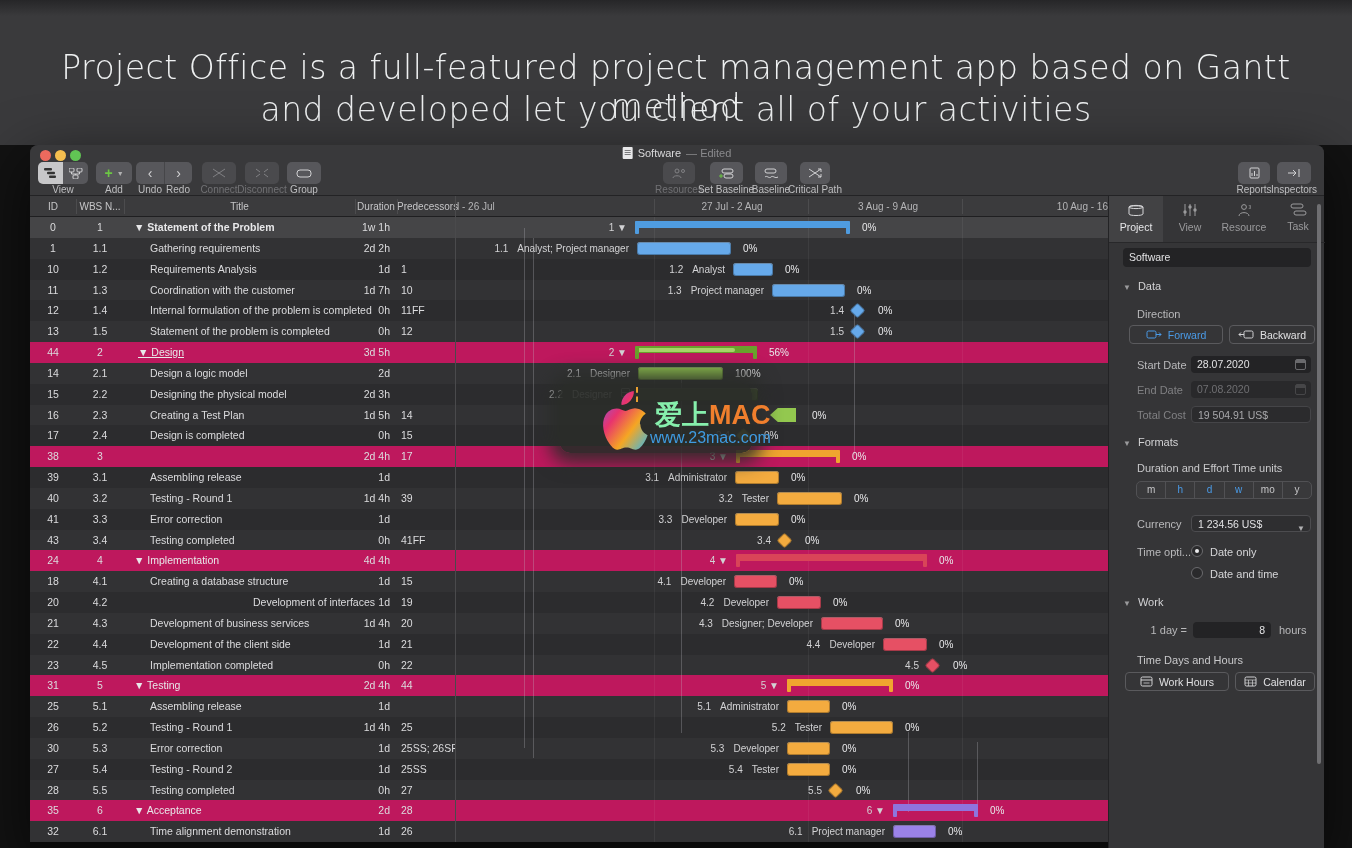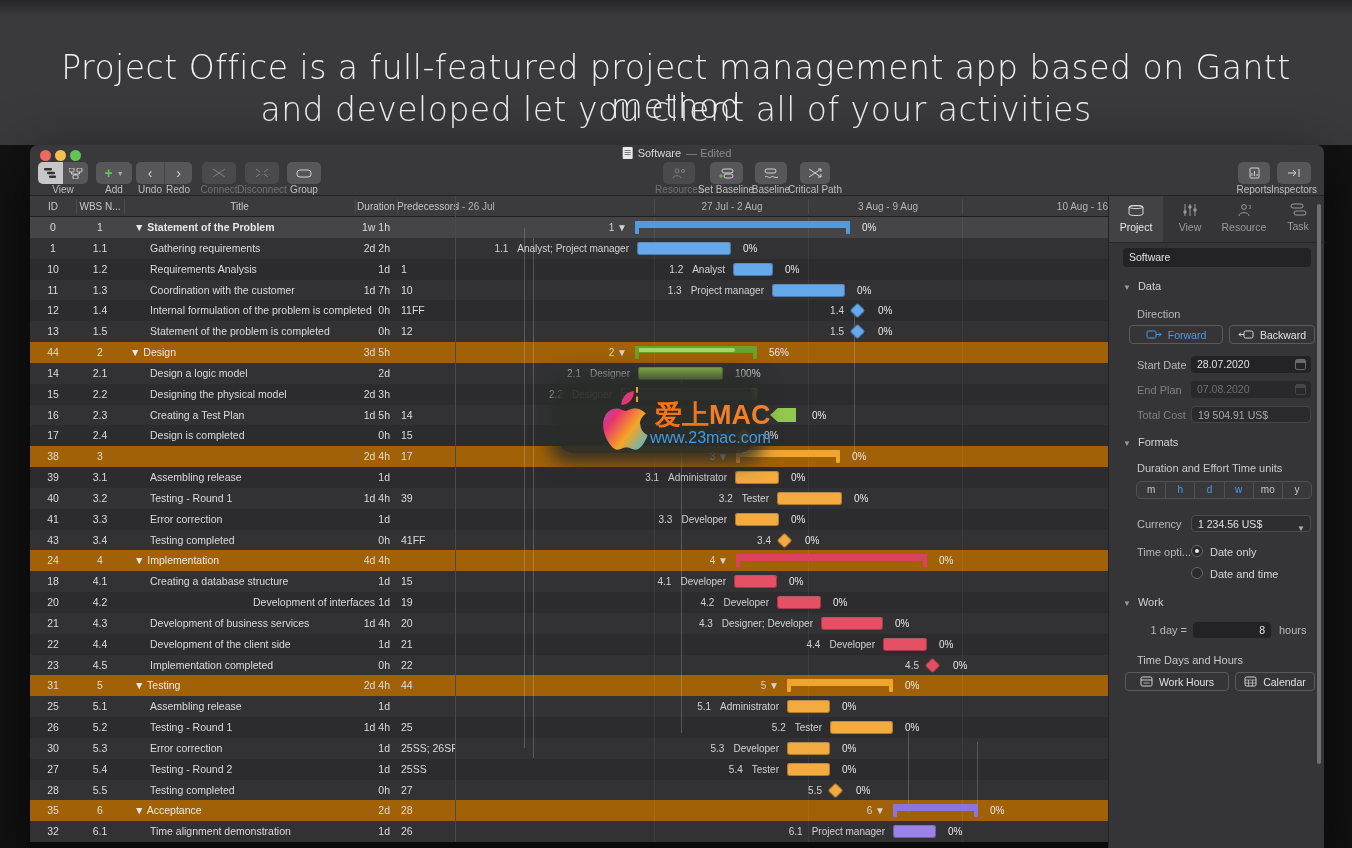--- a/index.html
+++ b/index.html
@@ -34,21 +34,21 @@
   
   #gridhead { position:absolute; left:0; top:51px; width:1078px; height:21px; background:#3b3b3d;
               border-bottom:1px solid #1f1f21; }
   .colhead { position:absolute; top:0; height:21px; line-height:21px; font-size:10px; color:#c6c6c8;
              text-align:center; white-space:nowrap; }
   .colsep { position:absolute; top:3px; height:15px; width:1px; background:#4c4c4e; }
   .weeklab { position:absolute; top:0; height:21px; line-height:21px; font-size:10px; color:#b4b4b6; white-space:nowrap; }
   
   #rows { position:absolute; left:0; top:72px; width:1078px; height:625px; overflow:hidden; }
   .trow { position:absolute; left:0; width:1078px; }
-  .trow.summary { background:#a16207; }
+  .trow.summary { background:#be185d; }
   .trow.selected { background:#454547; }
   .tcell { position:absolute; top:0; font-size:10.5px; color:#dcdcde; line-height:20.8px; white-space:nowrap; overflow:hidden; }
   .gbar { position:absolute; height:13px; border-radius:3px;
           box-shadow:inset 0 0 0 1px rgba(0,0,0,.28), inset 0 1px 0 rgba(255,255,255,.28); }
   .glab { position:absolute; font-size:10px; color:#d2d2d4; line-height:13px; display:flex;
           justify-content:flex-end; gap:9px; white-space:nowrap; }
   .gpct { position:absolute; font-size:10px; color:#e8e8ea; line-height:13px; white-space:nowrap; }
   .gdia { position:absolute; width:11px; height:11px; border-radius:2px; transform:rotate(45deg);
           box-shadow:inset 0 0 0 1px rgba(0,0,0,.3); }
   .gsum { position:absolute; height:13px; }
@@ -59,21 +59,21 @@
   .gridic { width:9px; height:9px; border:1px solid #9a9a9c; border-radius:1px; display:inline-block;
             background:linear-gradient(transparent 3px,#9a9a9c 3px,#9a9a9c 4px,transparent 4px); }
   .dashtick { position:absolute; width:2px; border-left:2px dashed #e8a030; z-index:7; }
   
   .vdivider { position:absolute; top:51px; width:1px; height:652px; background:#4a4a4c; }
   #blackstrip { position:absolute; left:0; top:697px; width:1078px; height:6px; background:#0a0a0a; }
   
   #blurpatch { position:absolute; left:530px; top:238px; width:192px; height:70px; border-radius:10px;
                background:rgba(42,44,41,.92); box-shadow:0 0 18px 10px rgba(42,44,41,.9); z-index:5; }
   #wm-cn { position:absolute; left:625px; top:252px; font-size:27px; font-weight:bold; z-index:6; white-space:nowrap; }
-  #wm-cn .cn1 { color:#f97316; } #wm-cn .cn2 { color:#f07f2d; }
+  #wm-cn .cn1 { color:#86efac; } #wm-cn .cn2 { color:#f07f2d; }
   #wm-url { position:absolute; left:620px; top:284px; font-size:16px; color:#3f9be0; z-index:6; white-space:nowrap; }
   #wm-apple { position:absolute; left:566px; top:246px; z-index:6; }
   
   #inspector { position:absolute; left:1078px; top:51px; width:216px; height:652px; background:#353537;
                border-left:1px solid #232325; font-size:11px; color:#c9c9cb; }
   .itab { position:absolute; top:0; width:54px; height:46px; text-align:center; color:#9a9a9c; font-size:10.5px; }
   .itab.active { background:#424244; color:#e6e6e8; }
   .itab svg { margin-top:7px; }
   .itab .itab-lab { display:block; margin-top:2px; }
   #tabline { position:absolute; left:0; top:46px; width:216px; height:1px; background:#28282a; }
@@ -280,21 +280,21 @@
         <div class="trow" style="top: 104.167px; height: 20.8333px; background: rgb(50, 50, 52);">
           <span class="tcell" style="left: 0px; width: 46px; text-align: center;">13</span>
           <span class="tcell" style="left: 46px; width: 48px; text-align: center;">1.5</span>
           <span class="tcell" style="left: 120px; width: 225px; text-align: left;">Statement of the problem is completed</span>
           <span class="tcell" style="left: 295px; width: 65px; text-align: right;">0h</span>
           <span class="tcell" style="left: 371px; width: 54px; text-align: left;">12</span>
         </div>
         <div class="trow summary" style="top: 125px; height: 20.8333px;">
           <span class="tcell" style="left: 0px; width: 46px; text-align: center;">44</span>
           <span class="tcell" style="left: 46px; width: 48px; text-align: center;">2</span>
-          <span class="tcell" style="left: 100px; width: 225px; text-align: left; color: rgb(232, 232, 234);">▼ Design</span>
+          <span class="tcell" style="left: 108px; width: 225px; text-align: left; color: rgb(232, 232, 234); text-decoration: underline;">▼ Design</span>
           <span class="tcell" style="left: 295px; width: 65px; text-align: right;">3d 5h</span>
           <span class="tcell" style="left: 371px; width: 54px; text-align: left;"></span>
         </div>
         <div class="trow" style="top: 145.833px; height: 20.8333px; background: rgb(50, 50, 52);">
           <span class="tcell" style="left: 0px; width: 46px; text-align: center;">14</span>
           <span class="tcell" style="left: 46px; width: 48px; text-align: center;">2.1</span>
           <span class="tcell" style="left: 120px; width: 225px; text-align: left;">Design a logic model</span>
           <span class="tcell" style="left: 295px; width: 65px; text-align: right;">2d</span>
           <span class="tcell" style="left: 371px; width: 54px; text-align: left;"></span>
         </div>
@@ -697,21 +697,21 @@
         <svg width="16" height="9">
             <rect x="6" y="1" width="9" height="7" rx="1.5" fill="none" stroke="#d2d2d4"></rect>
             <path d="M6 4.5H1M3 2.5l-2 2 2 2" stroke="#d2d2d4" fill="none"></path>
           </svg>
         <span>Backward</span>
       </div>
 
       <div class="ilabel" style="left:28px;top:163px">Start Date</div>
       <div class="ifield" style="left:82px;top:160px;width:120px;height:17px"><span>28.07.2020</span><span class="calic"></span></div>
 
-      <div class="ilabel dim" style="left:28px;top:188px">End Plan</div>
+      <div class="ilabel dim" style="left:28px;top:188px">End Date</div>
       <div class="ifield dim" style="left:82px;top:185px;width:120px;height:17px"><span>07.08.2020</span><span class="calic" style="opacity:.45"></span></div>
 
       <div class="ilabel dim" style="left:28px;top:213px">Total Cost</div>
       <div class="ifield" style="left:82px;top:210px;width:120px;height:17px;background:#2b2b2d;border:1px solid #454548;color:#a8a8ab">19 504.91 US$</div>
 
       <div class="isection" style="left:14px;top:240px"><span class="arr">▼</span><span>Formats</span></div>
 
       <div class="ilabel" style="left:28px;top:266px;color:#c9c9cb">Duration and Effort Time units</div>
       <div id="units">
           <span class="useg">m</span>

